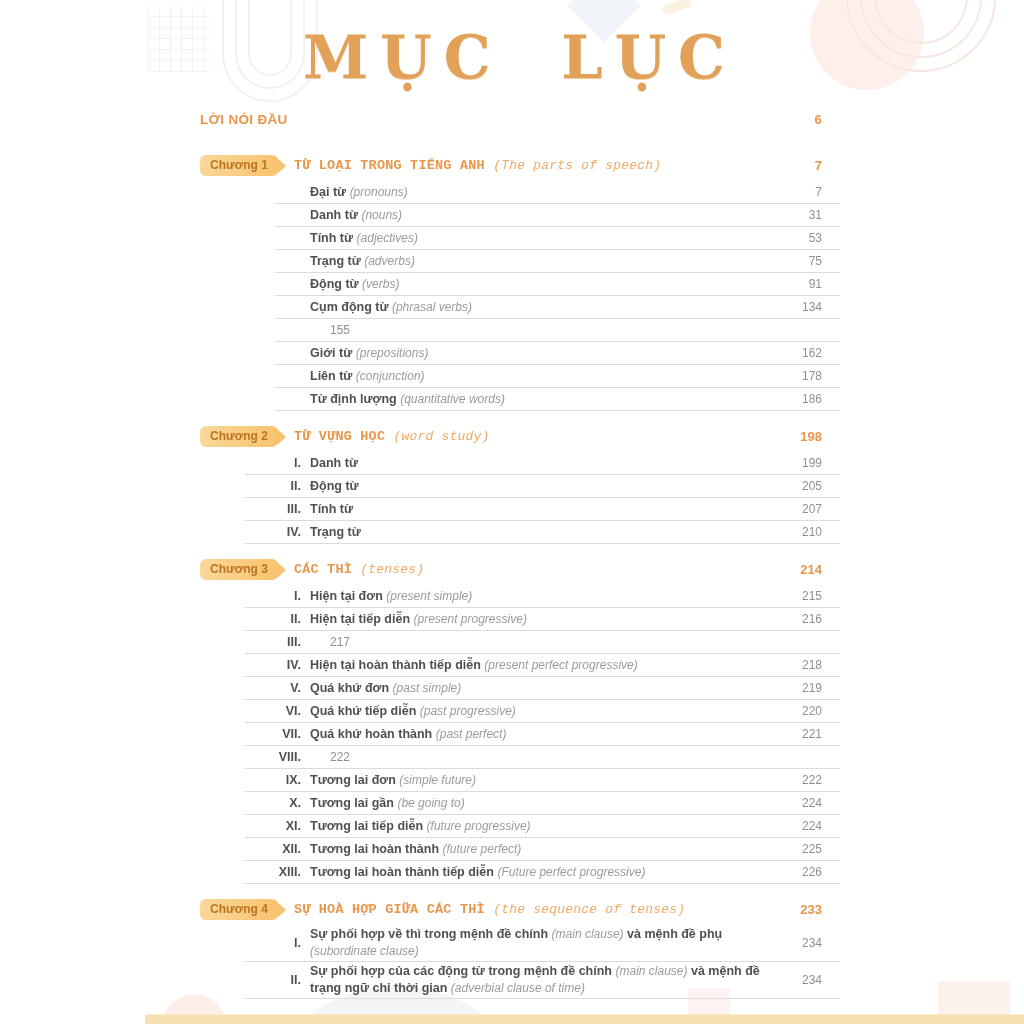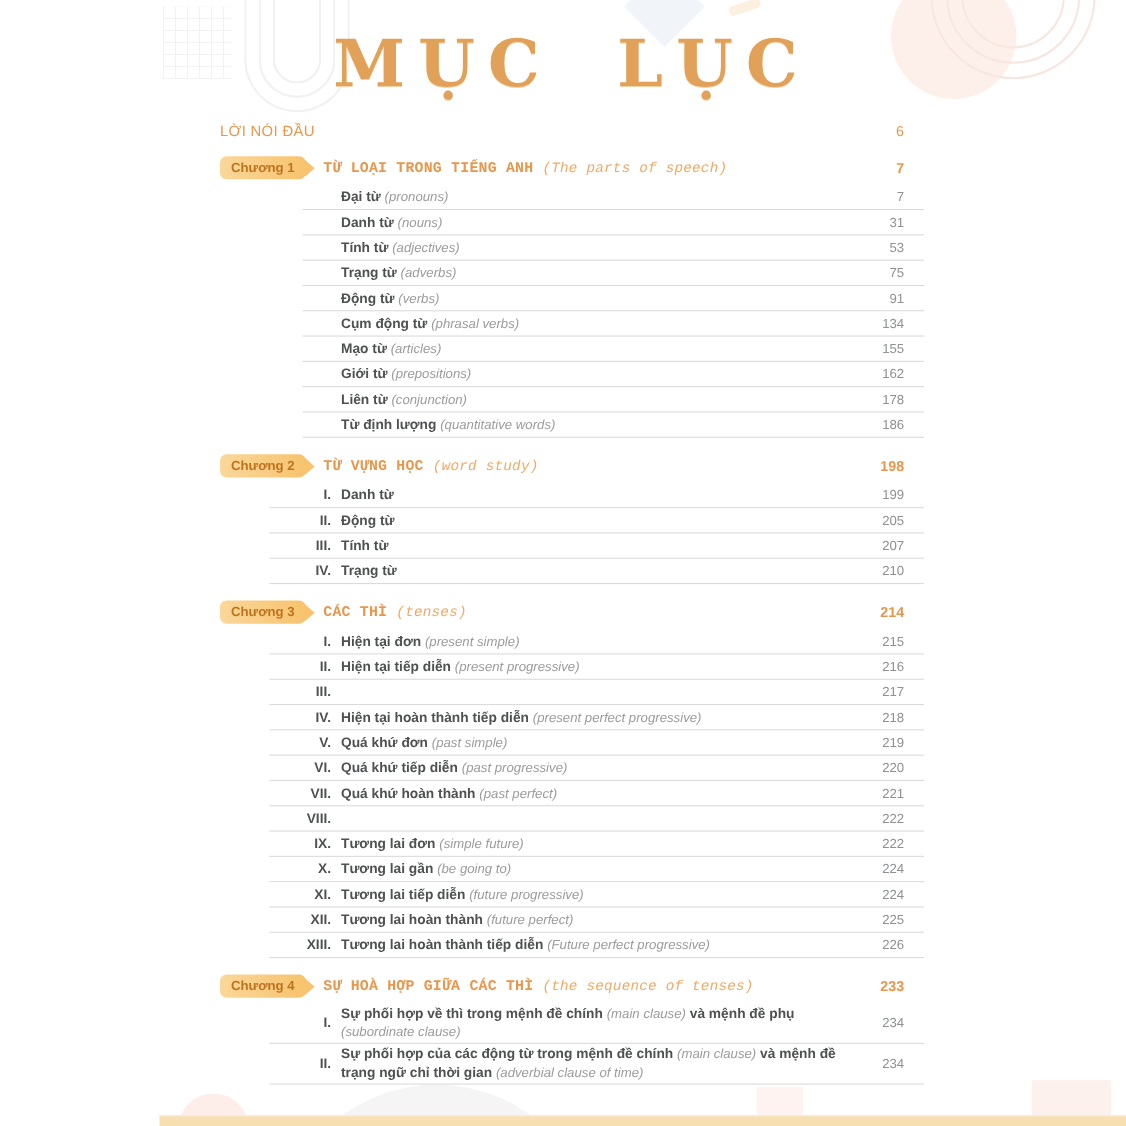--- a/index.html
+++ b/index.html
@@ -48,43 +48,43 @@
     position:absolute;left:200px;top:26px;width:640px;margin:0;
     text-align:center;font-family:"DejaVu Serif","Liberation Serif",serif;
     font-weight:bold;font-size:59px;line-height:1.1;
     color:var(--title,#E2A158);letter-spacing:12px;word-spacing:26px;
     text-shadow:0 1px 0 #f2cfa4;
   }
   
   .content{position:absolute;left:200px;top:112px;width:640px;}
   .page-col{width:40px;text-align:right;flex:none;}
   .preface{display:flex;padding-right:18px;
-    color:var(--accent,#E8964B);font-weight:normal;font-size:13.5px;
-    margin-bottom:15px;letter-spacing:.3px;}
+    color:var(--accent,#E8964B);font-weight:bold;font-size:13.5px;
+    margin-bottom:28px;letter-spacing:.3px;}
   .preface .page-col{margin-left:auto;font-size:13px;}
   .chapter{margin-top:15px;}
   .chapter-header{display:flex;align-items:center;padding-right:18px;
     margin-bottom:5px;}
   .badge{position:relative;flex:none;display:inline-block;
     background:linear-gradient(90deg,#FAD79A,var(--badge_bg,#F7C36E));
     color:var(--badge_text,#BE741F);font-weight:bold;font-size:12px;
     padding:3px 10px 4px 10px;border-radius:6px;text-align:center;}
   .badge::after{content:"";position:absolute;right:-8px;top:50%;
     transform:translateY(-50%);width:0;height:0;
     border-top:8px solid transparent;border-bottom:8px solid transparent;
     border-left:9px solid var(--badge_bg,#F7C36E);}
   .chapter-title-wrap{margin-left:16px;font-weight:bold;font-size:13.5px;
     color:var(--accent,#E8964B);letter-spacing:.2px;font-family:Liberation Mono, monospace;}
   .chapter-subtitle{font-weight:normal;font-style:italic;font-size:13px;
     color:var(--accent_light,#F0A964);}
   .chapter-page{margin-left:auto;font-weight:bold;font-size:13px;
     color:var(--accent,#E8964B);}
   .items .row{display:flex;align-items:center;min-height:23px;
     border-bottom:1px solid var(--divider,#DBDBDB);
-    padding:1px 18px 1px 0;margin-left:45px;box-sizing:border-box;justify-content:space-between;}
+    padding:1px 18px 1px 0;margin-left:45px;box-sizing:border-box;}
   .items.no-num .row{margin-left:75px;}
   .numeral{flex:none;width:65px;text-align:right;padding-right:9px;
     box-sizing:border-box;font-weight:bold;font-size:12.5px;
     color:var(--item_text,#4F5052);}
   .items.no-num .numeral{width:35px;}
   .label{flex:1;font-size:12.5px;color:var(--item_text,#4F5052);
     line-height:1.35;}
   .seg-bold{font-weight:bold;}
   .seg-italic{font-style:italic;font-weight:normal;font-size:12px;
     color:var(--item_sub,#9B9B9D);}
@@ -152,21 +152,20 @@
             <span class="label"><span class="seg-bold">Động từ </span><span class="seg-italic">(verbs)</span></span>
             <span class="item-page page-col">91</span>
           </div>
           <div class="row">
             <span class="numeral"></span>
             <span class="label"><span class="seg-bold">Cụm động từ </span><span class="seg-italic">(phrasal verbs)</span></span>
             <span class="item-page page-col">134</span>
           </div>
           <div class="row">
             <span class="numeral"></span>
-            <span class="label"><span class="seg-bold">Mạo từ </span><span class="seg-italic">(articles)</span></span>
             <span class="item-page page-col">155</span>
           </div>
           <div class="row">
             <span class="numeral"></span>
             <span class="label"><span class="seg-bold">Giới từ </span><span class="seg-italic">(prepositions)</span></span>
             <span class="item-page page-col">162</span>
           </div>
           <div class="row">
             <span class="numeral"></span>
             <span class="label"><span class="seg-bold">Liên từ </span><span class="seg-italic">(conjunction)</span></span>

